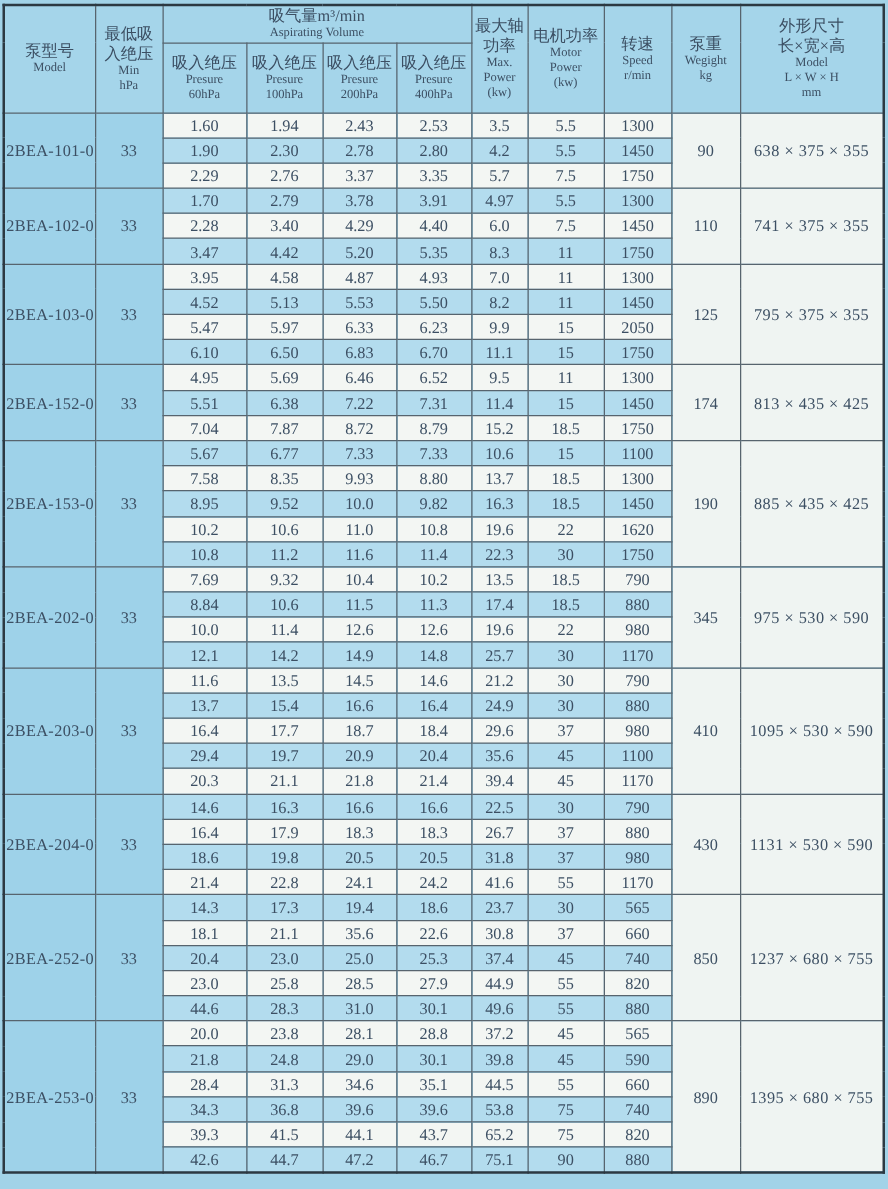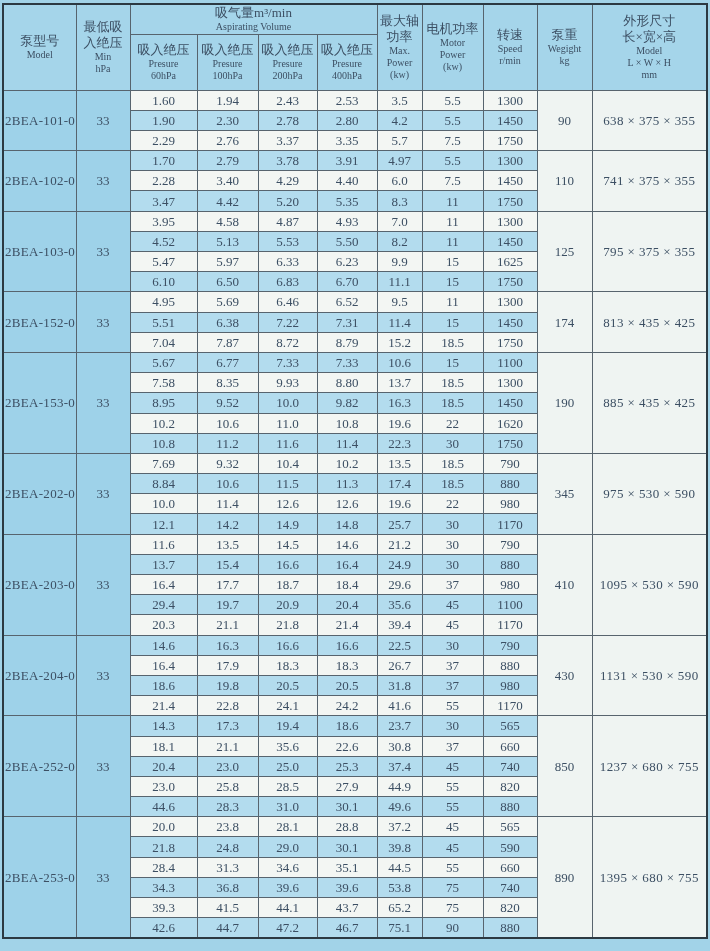--- a/index.html
+++ b/index.html
@@ -228,21 +228,21 @@
           <td class="num">11</td>
           <td class="num">1450</td>
         </tr>
         <tr class="rw">
           <td class="num">5.47</td>
           <td class="num">5.97</td>
           <td class="num">6.33</td>
           <td class="num">6.23</td>
           <td class="num">9.9</td>
           <td class="num">15</td>
-          <td class="num">1625</td>
+          <td class="num">2050</td>
         </tr>
         <tr class="rb">
           <td class="num">6.10</td>
           <td class="num">6.50</td>
           <td class="num">6.83</td>
           <td class="num">6.70</td>
           <td class="num">11.1</td>
           <td class="num">15</td>
           <td class="num">1750</td>
         </tr>

